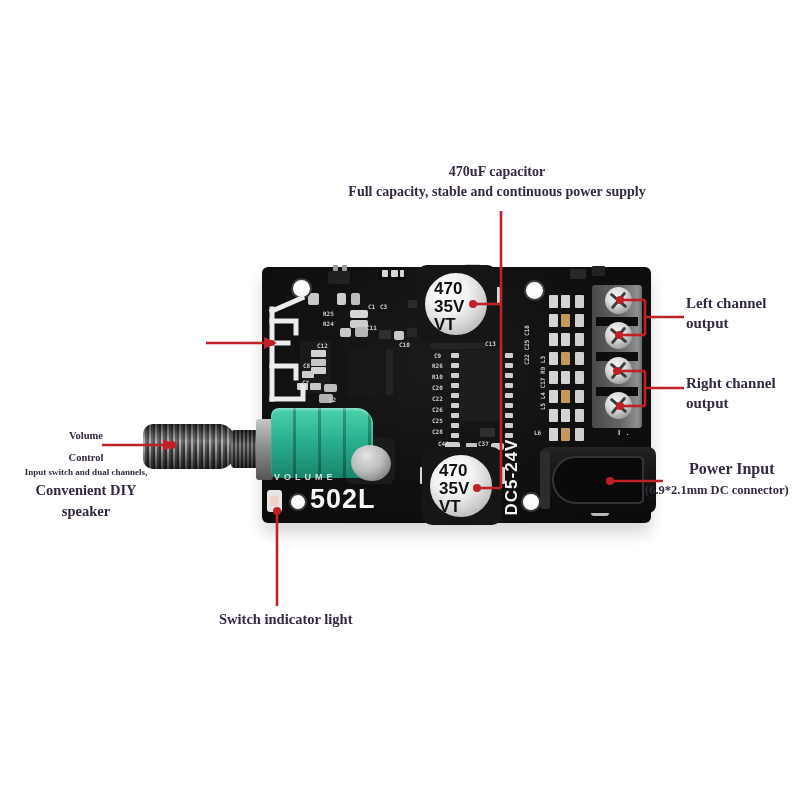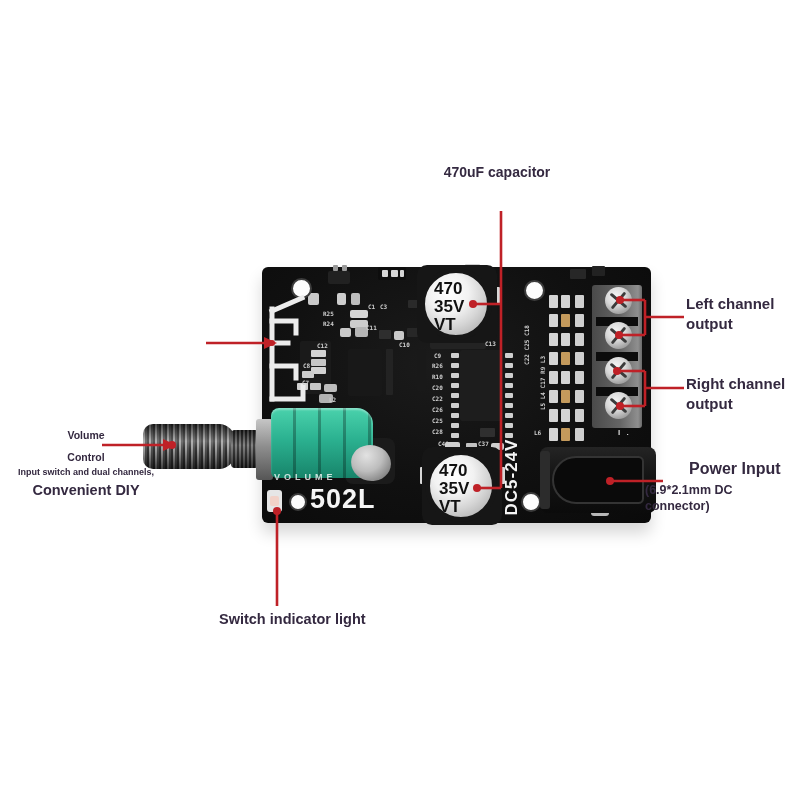--- a/index.html
+++ b/index.html
@@ -1,19 +1,19 @@
 <!DOCTYPE html>
 <html><head>
 <meta charset="utf-8">
 <style>
   html,body{margin:0;padding:0;}
   body{width:800px;height:800px;background:#ffffff;font-family:"Liberation Sans",sans-serif;overflow:hidden;}
   .scene{position:relative;width:800px;height:800px;background:#ffffff;}
   
-  .lbl{position:absolute;color:#342940;font-weight:bold;line-height:1.3;z-index:7;}
+  .lbl{position:absolute;color:#342940;font-weight:bold;line-height:1.3;z-index:7;font-family:Liberation Serif, serif;}
   .center{text-align:center;}
   
   .board{position:absolute;left:262px;top:267px;width:389px;height:256px;border-radius:6px;
          background:radial-gradient(ellipse at 45% 38%,#1b1b1b 0%,#101010 55%,#0a0a0a 100%);
          box-shadow:0 10px 16px rgba(0,0,0,.16);z-index:1;}
   .hole{position:absolute;border-radius:50%;background:#fdfdfd;border:2px solid #3c3c3c;z-index:3;}
   .cap{position:absolute;width:72px;height:72px;border-radius:50%;border:5px solid #161616;
        background:radial-gradient(circle at 38% 32%,#ffffff 0%,#f2f2f2 35%,#d5d5d5 60%,#9e9e9e 100%);
        z-index:3;box-sizing:border-box;}
   .cap .ctxt{position:absolute;left:9px;top:7px;color:#111;font-weight:bold;font-size:17px;line-height:1.05;letter-spacing:0;}
@@ -57,27 +57,29 @@
         font-family:"DejaVu Sans Mono",monospace;transform:translate(-50%,-50%) rotate(-90deg);}
   svg.redlayer{position:absolute;left:0;top:0;z-index:6;}
   .antsvg{position:absolute;left:260px;top:294px;z-index:3;}
 </style>
 </head>
 <body>
 
 <div class="scene">
 
   <div class="lbl center" style="left:247px;top:163px;width:500px;font-size:14px;">470uF capacitor</div>
+  <div class="lbl center" style="left:247px;top:183px;width:500px;font-size:14px;">Full capacity, stable and continuous power supply</div>
 
 
   <div class="lbl center" style="left:8px;top:429px;width:156px;">
     <div style="font-size:10.5px;">Volume</div>
     <div style="font-size:10.5px;margin-top:8px;">Control</div>
     <div style="font-size:9px;margin-top:3px;">Input switch and dual channels,</div>
     <div style="font-size:14.5px;margin-top:2px;">Convenient DIY</div>
+    <div style="font-size:14.5px;margin-top:2px;">speaker</div>
   </div>
 
   <div class="lbl" style="left:219px;top:610px;font-size:14.5px;">Switch indicator light</div>
 
   <div class="lbl" style="left:686px;top:294px;font-size:15px;">
     <div>Left channel</div>
     <div>output</div>
   </div>
 
   <div class="lbl" style="left:686px;top:374px;font-size:15px;">

